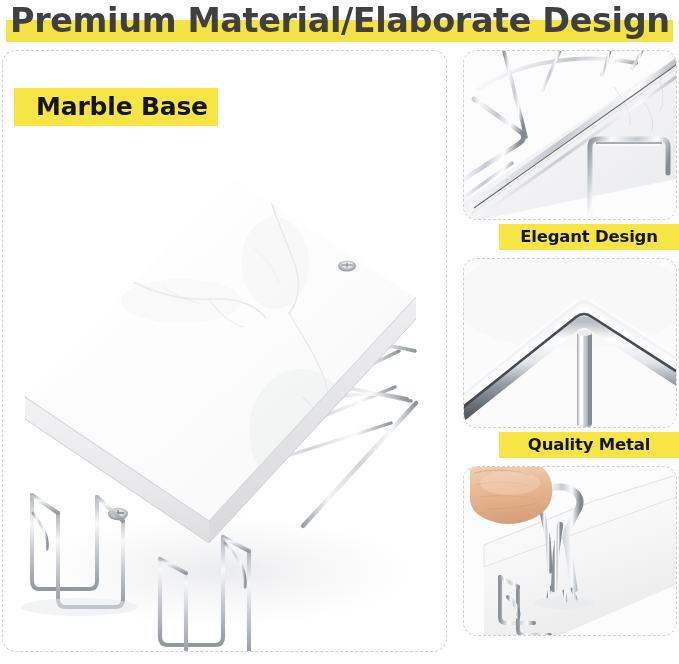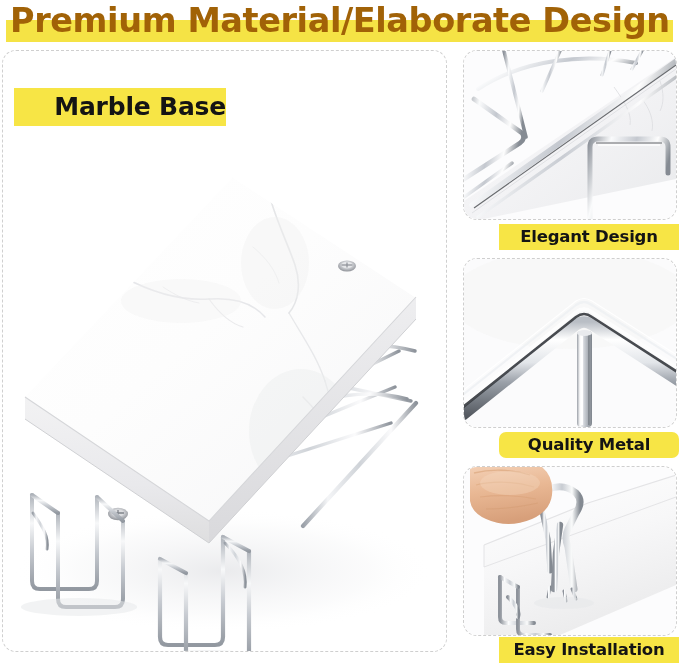--- a/index.html
+++ b/index.html
@@ -42,21 +42,21 @@
   .header-title {
     position: absolute;
     left: 10px;
     top: 0px;
     width: 666px;
     height: 42px;
     line-height: 42px;
     font-size: 33.5px;
     font-weight: 700;
     letter-spacing: -0.4px;
-    color: #a16207;
+    color: #404040;
     white-space: nowrap;
     text-align: left;
     font-family: "DejaVu Sans", sans-serif;
   }
 
   
   .panel {
     position: absolute;
     background: #ffffff;
     border: 1px dashed #cfcfcf;
@@ -95,36 +95,35 @@
     font-family: "DejaVu Sans", sans-serif;
   }
   .chip-main {
     left: 14px;
     top: 88px;
     width: 204px;
     height: 38px;
     line-height: 38px;
     font-size: 25px;
     letter-spacing: -0.2px;
-    text-align: right;
+    text-align: center;
     text-indent: 12px;
     z-index: 40;
-    padding-left: 8px;
   }
   .chip-side {
     left: 479px;
     width: 180px;
     height: 26px;
     line-height: 26px;
     font-size: 16.5px;
     letter-spacing: -0.2px;
     margin-left: 20px;
   }
   #chip-elegant { top: 224px; }
-  #chip-quality { top: 432px; border-radius: 7px; }
+  #chip-quality { top: 432px; }
   #chip-install { top: 637px; }
 
   
   .main-art { position: absolute; inset: 0; }
 
   
   svg { display: block; }
 </style>
 </head>
 <body>
@@ -421,15 +420,14 @@
           <path d="M12,18 C28,14 50,14 70,20" stroke="#dca87f" stroke-width="1.2" fill="none" opacity="0.6"></path>
           <path d="M16,30 C32,28 52,28 72,32" stroke="#d9a178" stroke-width="1.1" fill="none" opacity="0.55"></path>
           <path d="M22,42 C38,42 56,40 74,36" stroke="#d49b72" stroke-width="1" fill="none" opacity="0.5"></path>
           <ellipse cx="46" cy="16" rx="30" ry="12" fill="#f6dcc7" opacity="0.35"></ellipse>
         </g>
 
         <ellipse cx="100" cy="136" rx="30" ry="6" fill="#e6e7e9" opacity="0.55"></ellipse>
       </svg>
     </div>
   </div>
-  <div class="chip chip-side" id="chip-install">Easy Installation</div>
 
 </div>
 
 </body></html>

